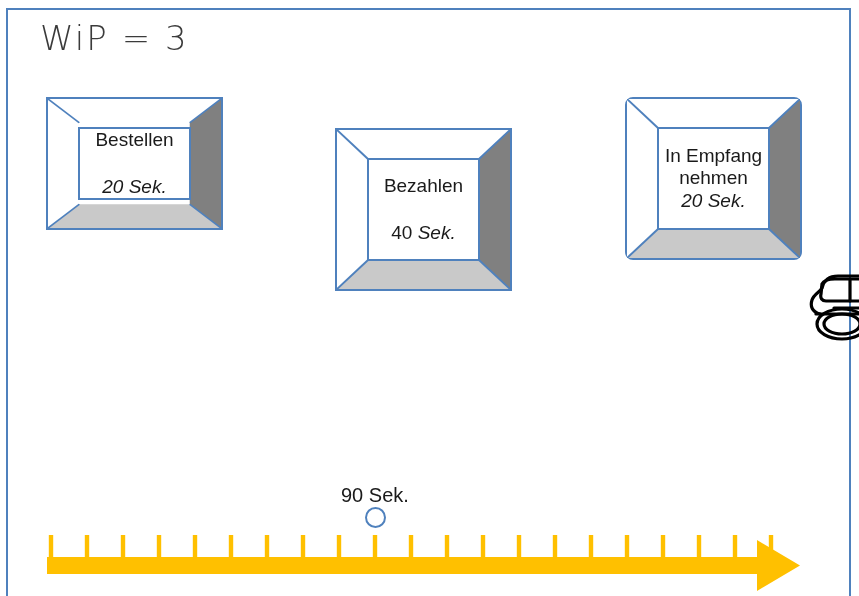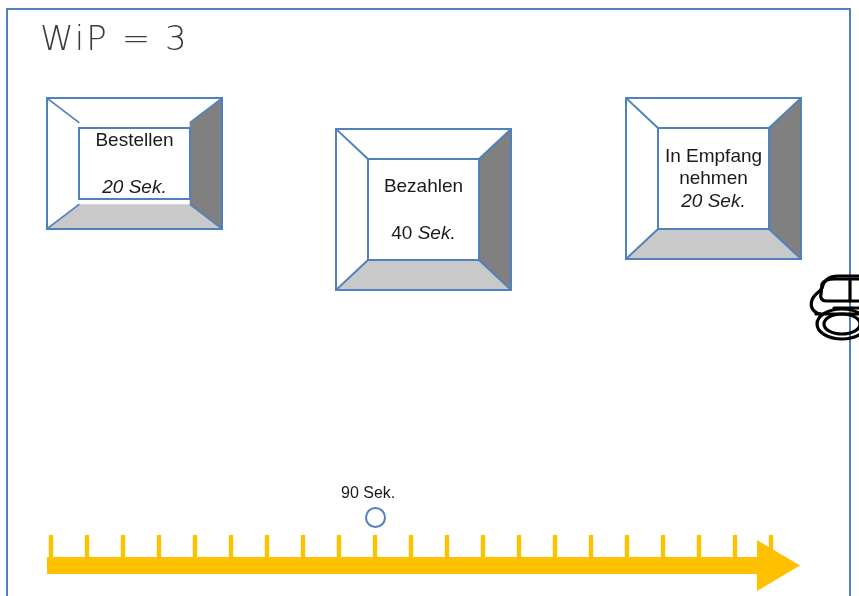--- a/index.html
+++ b/index.html
@@ -93,21 +93,21 @@
     position: absolute;
     left: 0px;
     top: 470px;
     width: 859px;
     height: 126px;
   }
   #marker-label {
     position: absolute;
     left: 341px;
     top: 484px;
-    font-size: 16px;
+    font-size: 20px;
     color: #1a1a1a;
     white-space: nowrap;
   }
   #marker-circle {
     position: absolute;
     left: 365px;
     top: 507px;
     width: 21px;
     height: 21px;
     border: 2.5px solid #4F81BD;
@@ -166,21 +166,21 @@
     </div>
     <div class="box-inner" style="left:30px; top:28px; right:30px; bottom:28px;">
       <div class="box-title">Bezahlen</div>
       <div class="gap-lg"></div>
       <div class="box-time">
         <span>40 </span><span class="it">Sek.</span>
       </div>
     </div>
   </div>
 
-  <div class="box" style="left:625px; top:97px; width:177px; height:163px;">
+  <div class="box" style="left:625px; top:97px; width:177px; height:163px;border-radius:8px;">
     <div class="bevel">
       <svg viewBox="0 0 177 163" preserveAspectRatio="none">
         <polygon points="0,0 177,0 145,30 32,30" fill="#ffffff"></polygon>
         <polygon points="0,0 32,30 32,133 0,163" fill="#ffffff"></polygon>
         <polygon points="177,0 177,163 145,133 145,30" fill="#808080"></polygon>
         <polygon points="0,163 32,133 145,133 177,163" fill="#C9C9C9"></polygon>
         <g stroke="#4F81BD" stroke-width="2" fill="none">
           <line x1="0" y1="0" x2="32" y2="30"></line>
           <line x1="177" y1="0" x2="145" y2="30"></line>
           <line x1="177" y1="163" x2="145" y2="133"></line>

